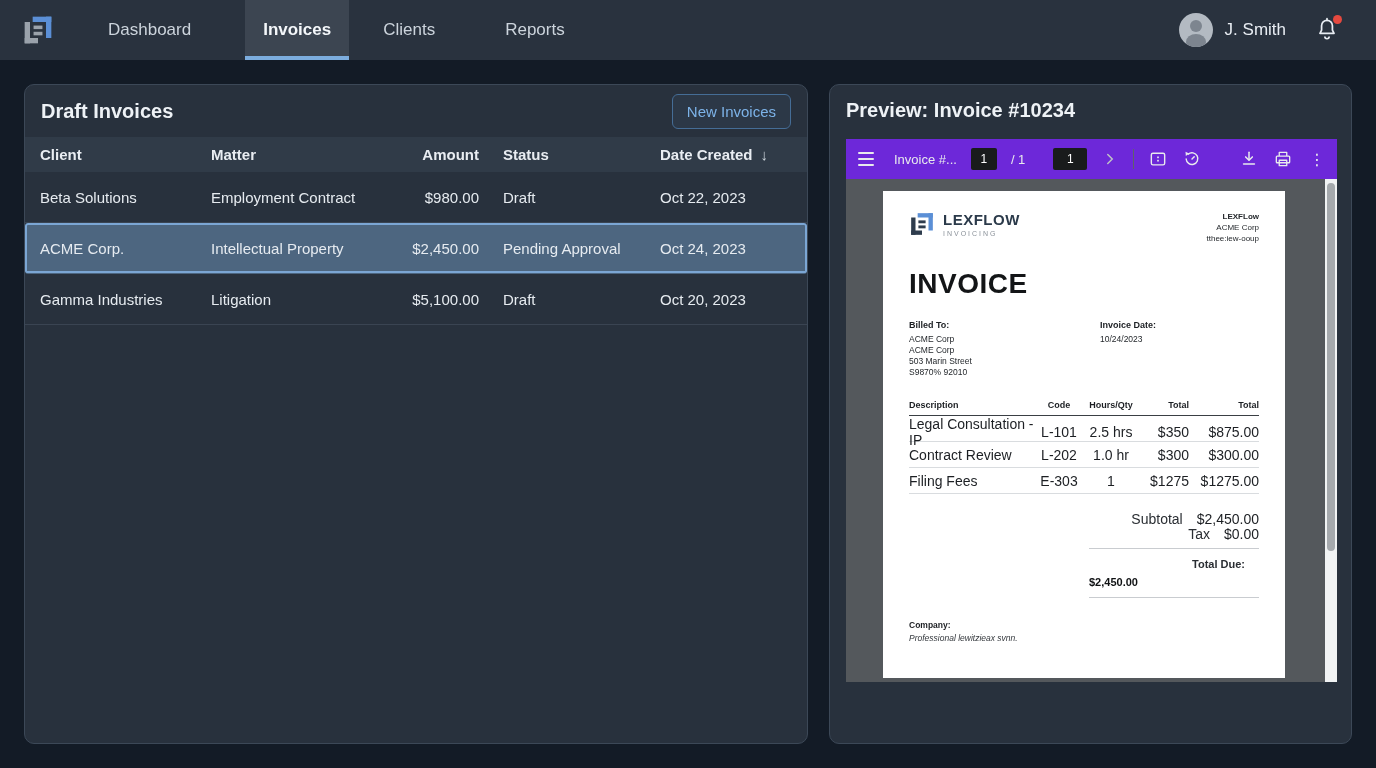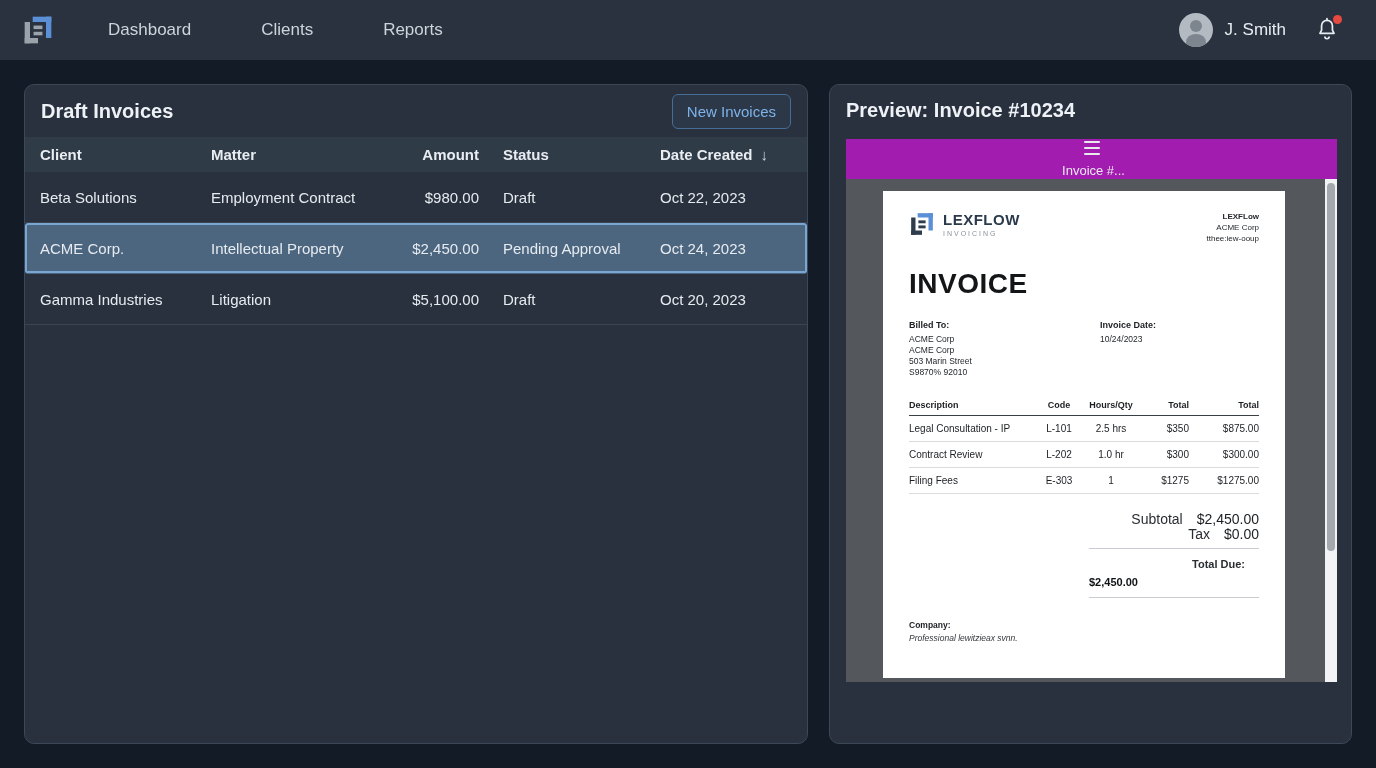--- a/index.html
+++ b/index.html
@@ -41,22 +41,22 @@
   .cell-status { padding-left:24px; }
   .cell-date { display:flex; align-items:center; gap:8px; }
   .sort-icon { font-size:15px; color:#cdd5dd; cursor:pointer; }
   .trow { height:51px; color:#e6ebf0; font-size:15px; border-bottom:1px solid #3a4452; cursor:pointer; }
   .trow.selected { background:#4d6680; box-shadow:inset 0 0 0 2px #7ba6d4; border-radius:3px;
     border-bottom-color:transparent; }
 
   
   .preview-title { color:#eef2f6; font-size:20px; font-weight:bold; padding:14px 16px 10px; }
   .pdf-viewer { position:absolute; left:16px; top:54px; width:491px; height:543px; }
-  .pdf-toolbar { height:40px; background:#a21caf; display:flex; align-items:center;
-    padding:0 10px; gap:6px; color:#e8eaed;flex-direction:column; }
+  .pdf-toolbar { height:40px; background:#6d28d9; display:flex; align-items:center;
+    padding:0 10px; gap:14px; color:#e8eaed; }
   .hamburger { width:20px; display:flex; flex-direction:column; gap:4px; cursor:pointer; padding:2px; }
   .hamburger span { height:2px; background:#e8eaed; border-radius:1px; }
   .pdf-filename { font-size:13px; margin-left:4px; white-space:nowrap; }
   .page-input { width:26px; height:22px; background:#191b1c; border:none; color:#fff;
     text-align:center; font-size:12px; border-radius:2px; font-family:inherit; }
   .zoom-input { width:34px; height:22px; background:#191b1c; border:none; color:#fff;
     text-align:center; font-size:12px; border-radius:2px; margin-left:14px; font-family:inherit; }
   .page-count { font-size:13px; color:#e8eaed; }
   .tb-icon { cursor:pointer; flex:none; }
   .tb-divider { width:1px; height:20px; background:#5f6368; }
@@ -75,21 +75,21 @@
   .brand-name { font-size:15px; font-weight:bold; color:#2b3a4a; letter-spacing:0.5px; }
   .brand-sub { font-size:7px; letter-spacing:2px; color:#8a9199; margin-top:2px; }
   .doc-header-right { text-align:right; font-size:8px; line-height:11px; color:#24282c; }
   .doc-header-right .hr-bold { font-weight:bold; }
   .doc-title { font-size:28px; font-weight:800; margin-top:24px; color:#131517; letter-spacing:0.5px; }
   .doc-meta { display:grid; grid-template-columns:191px 1fr; margin-top:20px; }
   .meta-label { font-size:9px; font-weight:bold; margin-bottom:4px; }
   .meta-line { font-size:8.5px; line-height:11px; color:#24282c; }
   .doc-table { margin-top:16px; }
   .doc-tr { display:grid; grid-template-columns:1fr 44px 60px 48px 70px; align-items:center;
-    font-size:10px; height:26px; border-bottom:1px solid #d9dcdf; }
+    font-size:14px; height:26px; border-bottom:1px solid #d9dcdf; }
   .doc-tr.head { font-size:9px; font-weight:bold; border-bottom:1px solid #3a3f44; height:22px; }
   .dc-c { text-align:center; } .dc-r { text-align:right; }
   .doc-totals { margin-top:18px; margin-left:auto; width:170px; }
   .tot-row { display:flex; justify-content:space-between; font-size:14px; line-height:15px; }
   .tot-row .tot-label { flex:1; text-align:right; margin-right:14px; color:#2a2e33; }
   .tot-rule { border:none; border-top:1px solid #c9ccd0; margin:6px 0; }
   .tot-row.total { font-size:11px; font-weight:bold; line-height:18px; color:#0f1113;flex-direction:column; }
   .doc-company { margin-top:22px; }
   .company-label { font-size:8.5px; font-weight:bold; }
   .company-note { font-size:8.5px; font-style:italic; color:#34383d; margin-top:3px; }
@@ -112,20 +112,23 @@
       <rect x="27" y="3" width="6" height="24" fill="#5b8fd6"></rect>
       <rect x="3" y="9" width="6" height="24" fill="#9aa2ab"></rect>
       <rect x="3" y="27" width="15" height="6" fill="#9aa2ab"></rect>
       <rect x="13" y="13" width="10" height="4" fill="#9aa2ab"></rect>
       <rect x="13" y="20" width="10" height="4" fill="#9aa2ab"></rect>
     </svg>
   </div>
   <nav class="nav-items">
     <div class="nav-item">
       <span>Dashboard</span>
+    </div>
+    <div class="nav-item active">
+      <span>Invoices</span>
     </div>
     <div class="nav-item">
       <span>Clients</span>
     </div>
     <div class="nav-item">
       <span>Reports</span>
     </div>
   </nav>
   <div class="nav-right">
     <div class="avatar">

